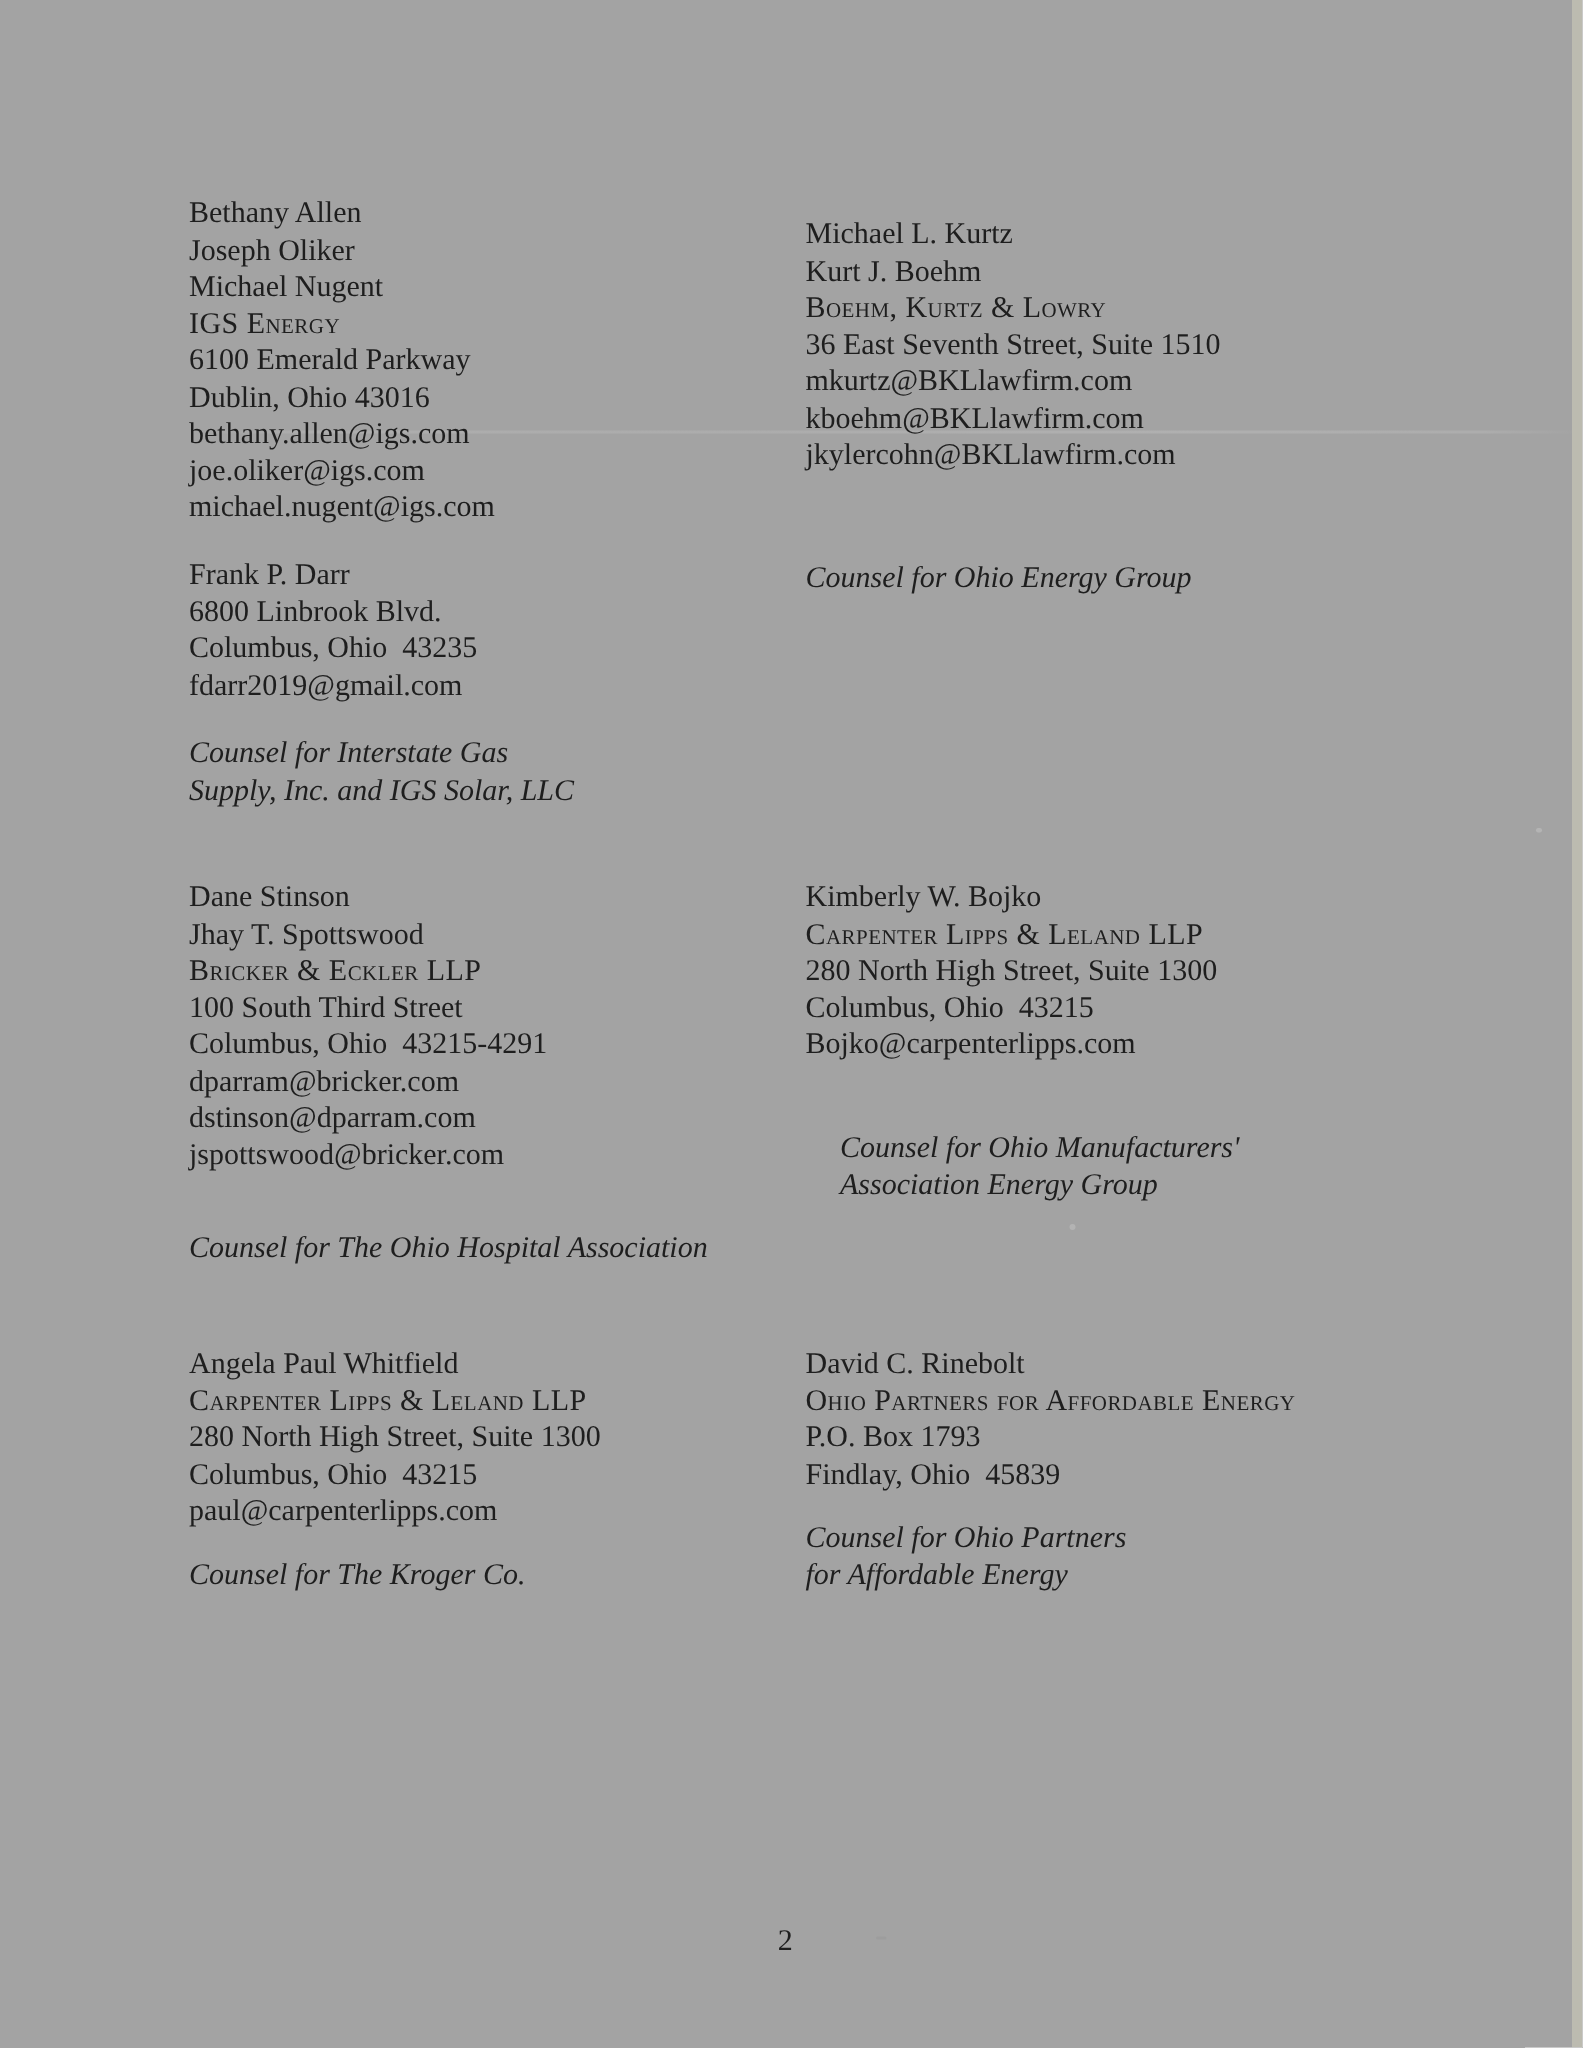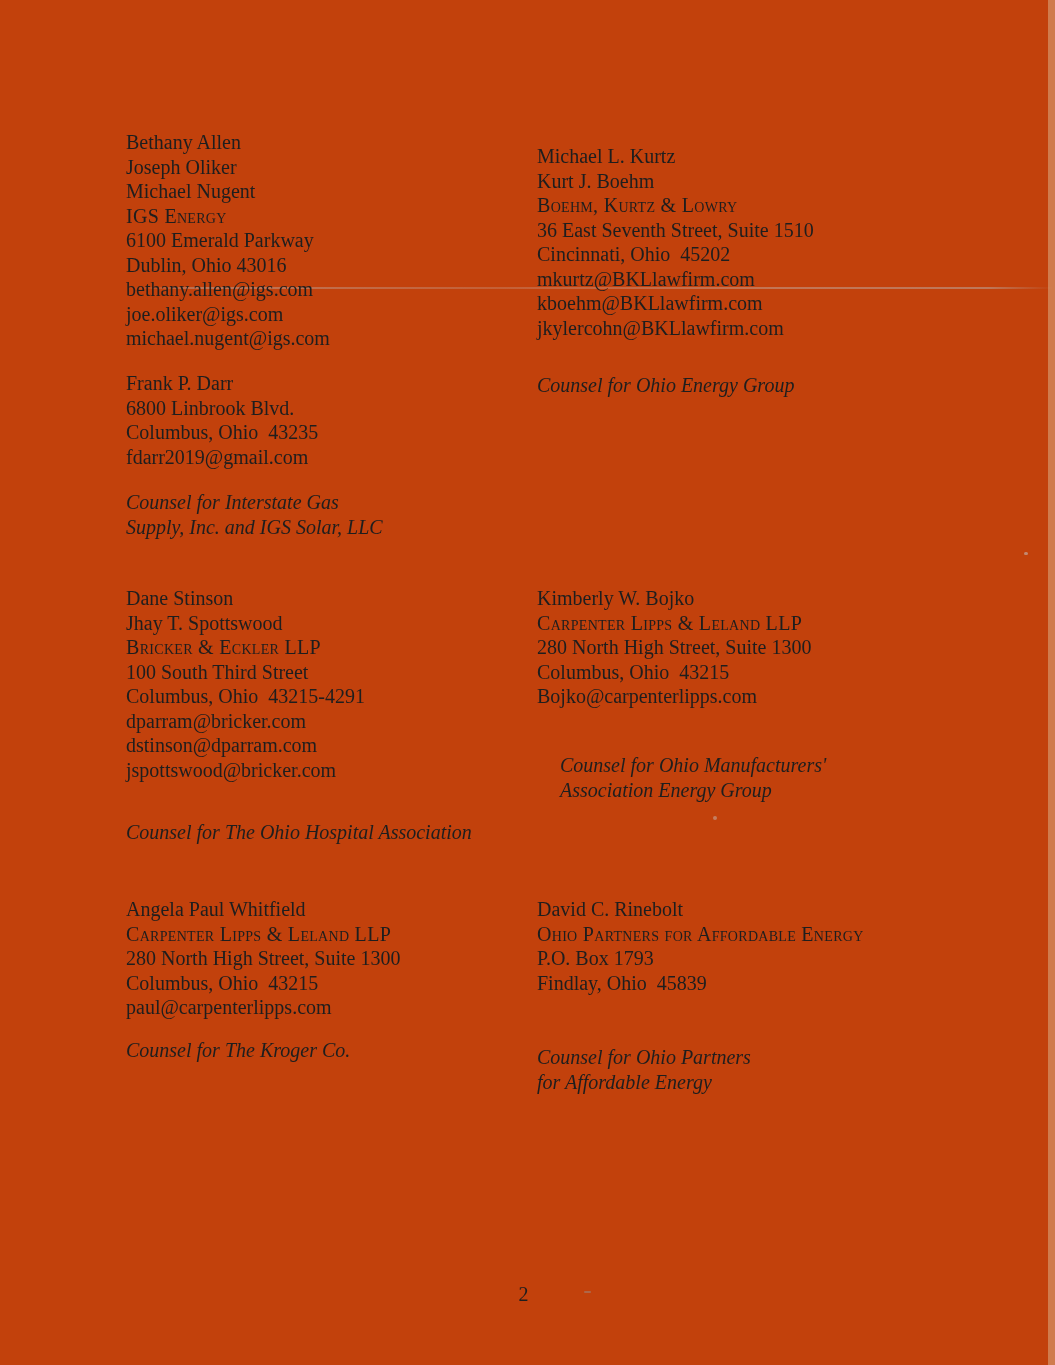--- a/index.html
+++ b/index.html
@@ -5,21 +5,21 @@
   html, body {
     margin: 0;
     padding: 0;
     background: #e8e8e8;
   }
   .page {
     position: relative;
     width: 1055px;
     height: 1365px;
     margin: 0 auto;
-    background: #c2410c;
+    background: #a3a3a3;
     overflow: hidden;
     font-family: "Liberation Serif", "DejaVu Serif", serif;
     color: #1e1e1e;
     font-size: 20px;
   }
   .block {
     position: absolute;
     line-height: 24.5px;
   }
   .line {
@@ -37,21 +37,21 @@
   .b-bkl      { left: 537px; top: 144px; }
   .b-darr     { left: 126px; top: 371px; }
   .b-oeg      { left: 537px; top: 373px; }
   .b-igsc     { left: 126px; top: 490px; }
   .b-bricker  { left: 126px; top: 586px; }
   .b-bojko    { left: 537px; top: 586px; }
   .b-omaeg    { left: 537px; top: 753px; margin-left: 23px; }
   .b-oha      { left: 126px; top: 820px; }
   .b-apw      { left: 126px; top: 897px; }
   .b-dcr      { left: 537px; top: 897px; }
-  .b-opae     { left: 537px; top: 1013px; margin-top: 32px; }
+  .b-opae     { left: 537px; top: 1013px; }
   .b-kroger   { left: 126px; top: 1038px; }
   .page-number {
     position: absolute;
     top: 1282px;
     left: 0;
     width: 1047px;
     text-align: center;
     line-height: 24.5px;
   }
   
@@ -126,21 +126,20 @@
       <div class="line">bethany.allen@igs.com</div>
       <div class="line">joe.oliker@igs.com</div>
       <div class="line">michael.nugent@igs.com</div>
     </div>
 
   <div class="block b-bkl">
       <div class="line">Michael L. Kurtz</div>
       <div class="line">Kurt J. Boehm</div>
       <div class="line smallcaps">Boehm, Kurtz &amp; Lowry</div>
       <div class="line">36 East Seventh Street, Suite 1510</div>
-      <div class="line">Cincinnati, Ohio  45202</div>
       <div class="line">mkurtz@BKLlawfirm.com</div>
       <div class="line">kboehm@BKLlawfirm.com</div>
       <div class="line">jkylercohn@BKLlawfirm.com</div>
     </div>
 
   <div class="block b-darr">
       <div class="line">Frank P. Darr</div>
       <div class="line">6800 Linbrook Blvd.</div>
       <div class="line">Columbus, Ohio  43235</div>
       <div class="line">fdarr2019@gmail.com</div>

